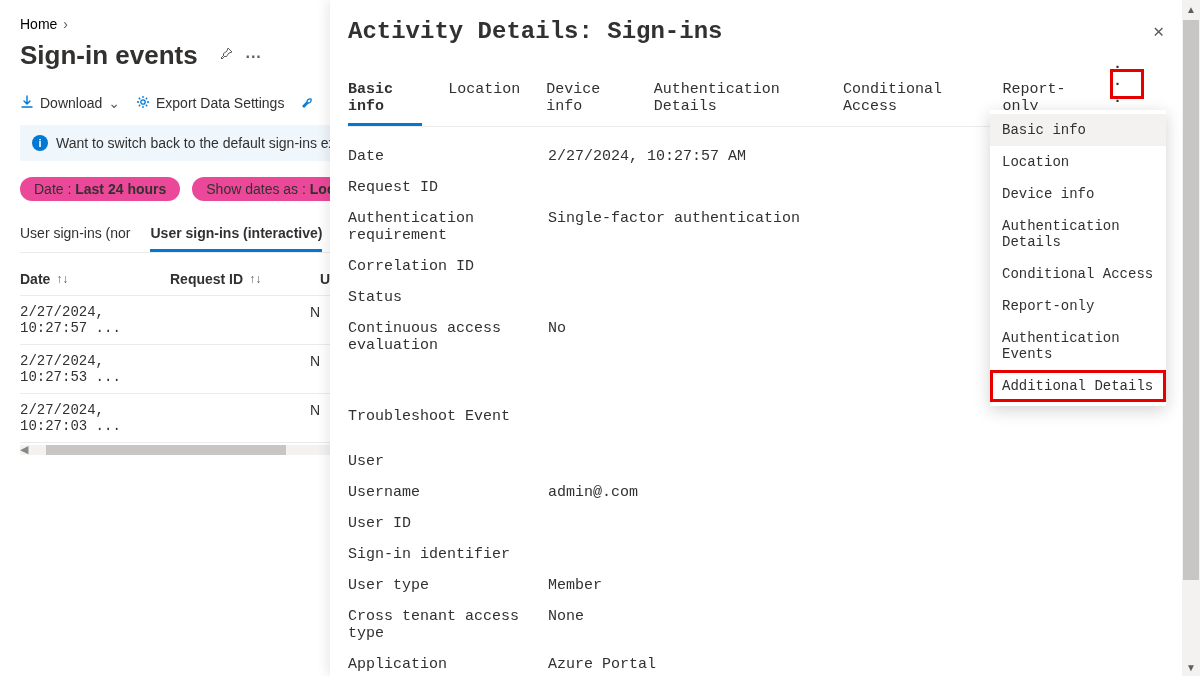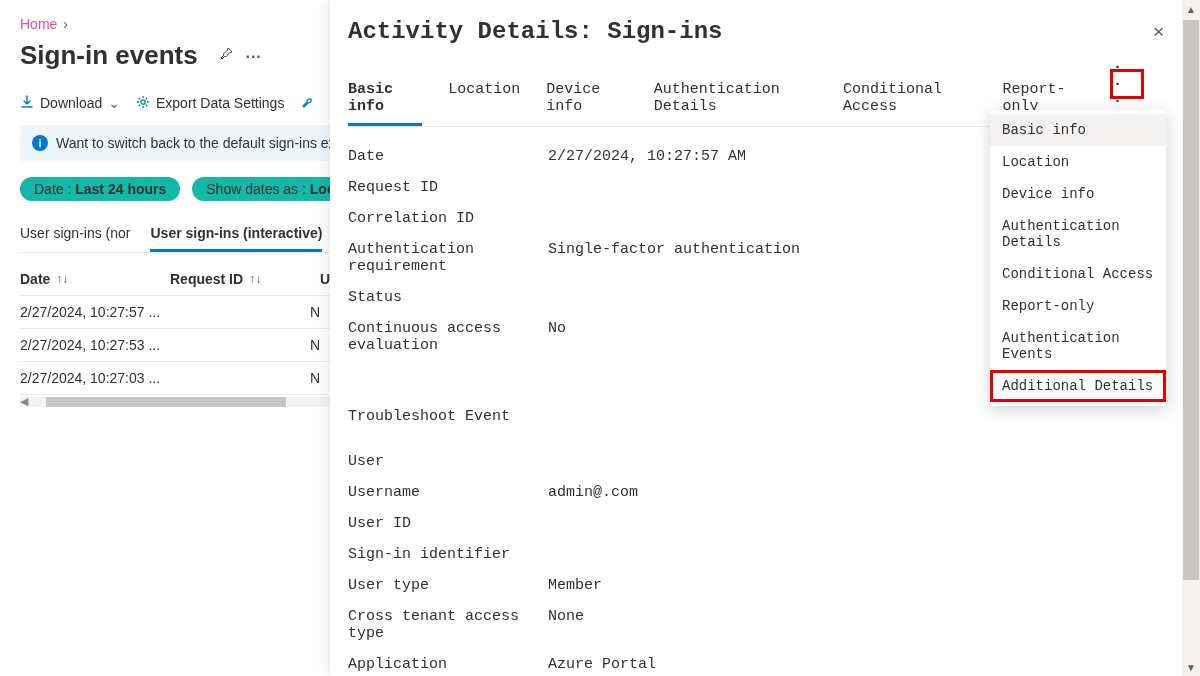--- a/index.html
+++ b/index.html
@@ -14,45 +14,45 @@
       position: relative;
     }
     .page-bg {
       position: absolute;
       left: 0; top: 0;
       width: 1200px;
       height: 676px;
       padding: 16px 20px;
     }
     .breadcrumb { display: flex; align-items: center; gap: 6px; font-size: 14px; }
-    .breadcrumb a { color: #ec4899; text-decoration: none; }
+    .breadcrumb a { color: #000000; text-decoration: none; }
     .breadcrumb .chev { color: #605e5c; }
     .page-title-row { display: flex; align-items: center; gap: 12px; margin-top: 8px; }
     .page-title { font-size: 26px; font-weight: 600; }
     .title-icons span { color: #605e5c; margin-left: 8px; font-size: 16px; display:inline-block;}
     .toolbar { display: flex; align-items: center; gap: 16px; margin-top: 24px; }
     .tb-btn { display: inline-flex; align-items: flex-start; gap: 6px; color: #323130; cursor: pointer; font-size:14px;}
     .tb-btn .chev-down { color:#605e5c; }
     .icon-accent { color: #0078d4; }
     .info-banner { margin-top: 14px; background: #eff6fc; padding: 10px 12px; display: flex; align-items: center; gap: 8px; border-radius:2px;}
     .info-banner .i { background:#0078d4; color:#fff; width:16px; height:16px; border-radius:50%; display:inline-flex; align-items:center; justify-content:center; font-size:11px; font-weight:700;}
     .pills { margin-top: 16px; display:flex; gap:12px; }
-    .pill { background:#14b8a6; border-radius:14px; padding:4px 14px; font-size:14px; }
+    .pill { background:#ec4899; border-radius:14px; padding:4px 14px; font-size:14px; }
     .pill b { font-weight:600; }
     .subtabs { margin-top: 16px; display:flex; gap:20px; border-bottom:1px solid #edebe9; }
     .subtab { padding: 8px 0; cursor:pointer; }
     .subtab.active { font-weight:600; border-bottom: 3px solid #0078d4; }
     .grid { margin-top: 10px; width:100%; }
     .gridhdr { display:flex; border-bottom:1px solid #edebe9; padding:8px 0; }
     .col { display:flex; align-items:center; gap:6px; }
     .col.date { width:150px; font-weight:600;}
     .col.req { width:150px; font-weight:600;}
     .sorticon { color:#605e5c; font-size:12px; }
     .gridrow { display:flex; padding:8px 0; border-bottom:1px solid #edebe9; }
-    .gridrow .c1 { width:150px; }
+    .gridrow .c1 { width:150px;font-family:Liberation Mono, monospace; }
     .gridrow .c2 { width:150px; }
     .hscroll-track { margin-top:2px; height:10px; background:#f3f2f1; position:relative; }
     .hscroll-thumb { position:absolute; left:26px; top:0; height:10px; width:240px; background:#c8c6c4; }
     .hscroll-left { position:absolute; left:0; top:-2px; color:#8a8886; font-size:11px;}
     
     
     .panel {
       position:absolute;
       right:0; top:0;
       width:870px;
@@ -222,26 +222,26 @@
     <div class="info-table">
       <div class="info-row">
           <div class="info-label">Date</div>
           <div class="info-value">2/27/2024, 10:27:57 AM</div>
         </div>
       <div class="info-row">
           <div class="info-label">Request ID</div>
           <div class="info-value"></div>
         </div>
       <div class="info-row">
-          <div class="info-label">Correlation ID</div>
-          <div class="info-value"></div>
-        </div>
-      <div class="info-row">
           <div class="info-label">Authentication requirement</div>
           <div class="info-value">Single-factor authentication</div>
+        </div>
+      <div class="info-row">
+          <div class="info-label">Correlation ID</div>
+          <div class="info-value"></div>
         </div>
       <div class="info-row">
           <div class="info-label">Status</div>
         </div>
       <div class="info-row">
           <div class="info-label">Continuous access evaluation</div>
           <div class="info-value">No</div>
         </div>
 
       <div class="info-row" style="align-items:flex-start; margin-top:10px;">

